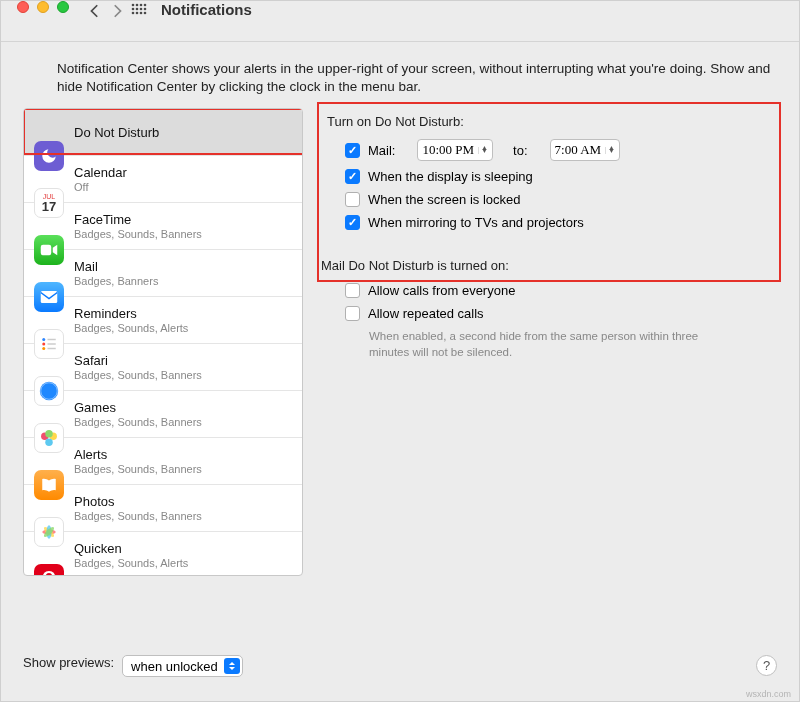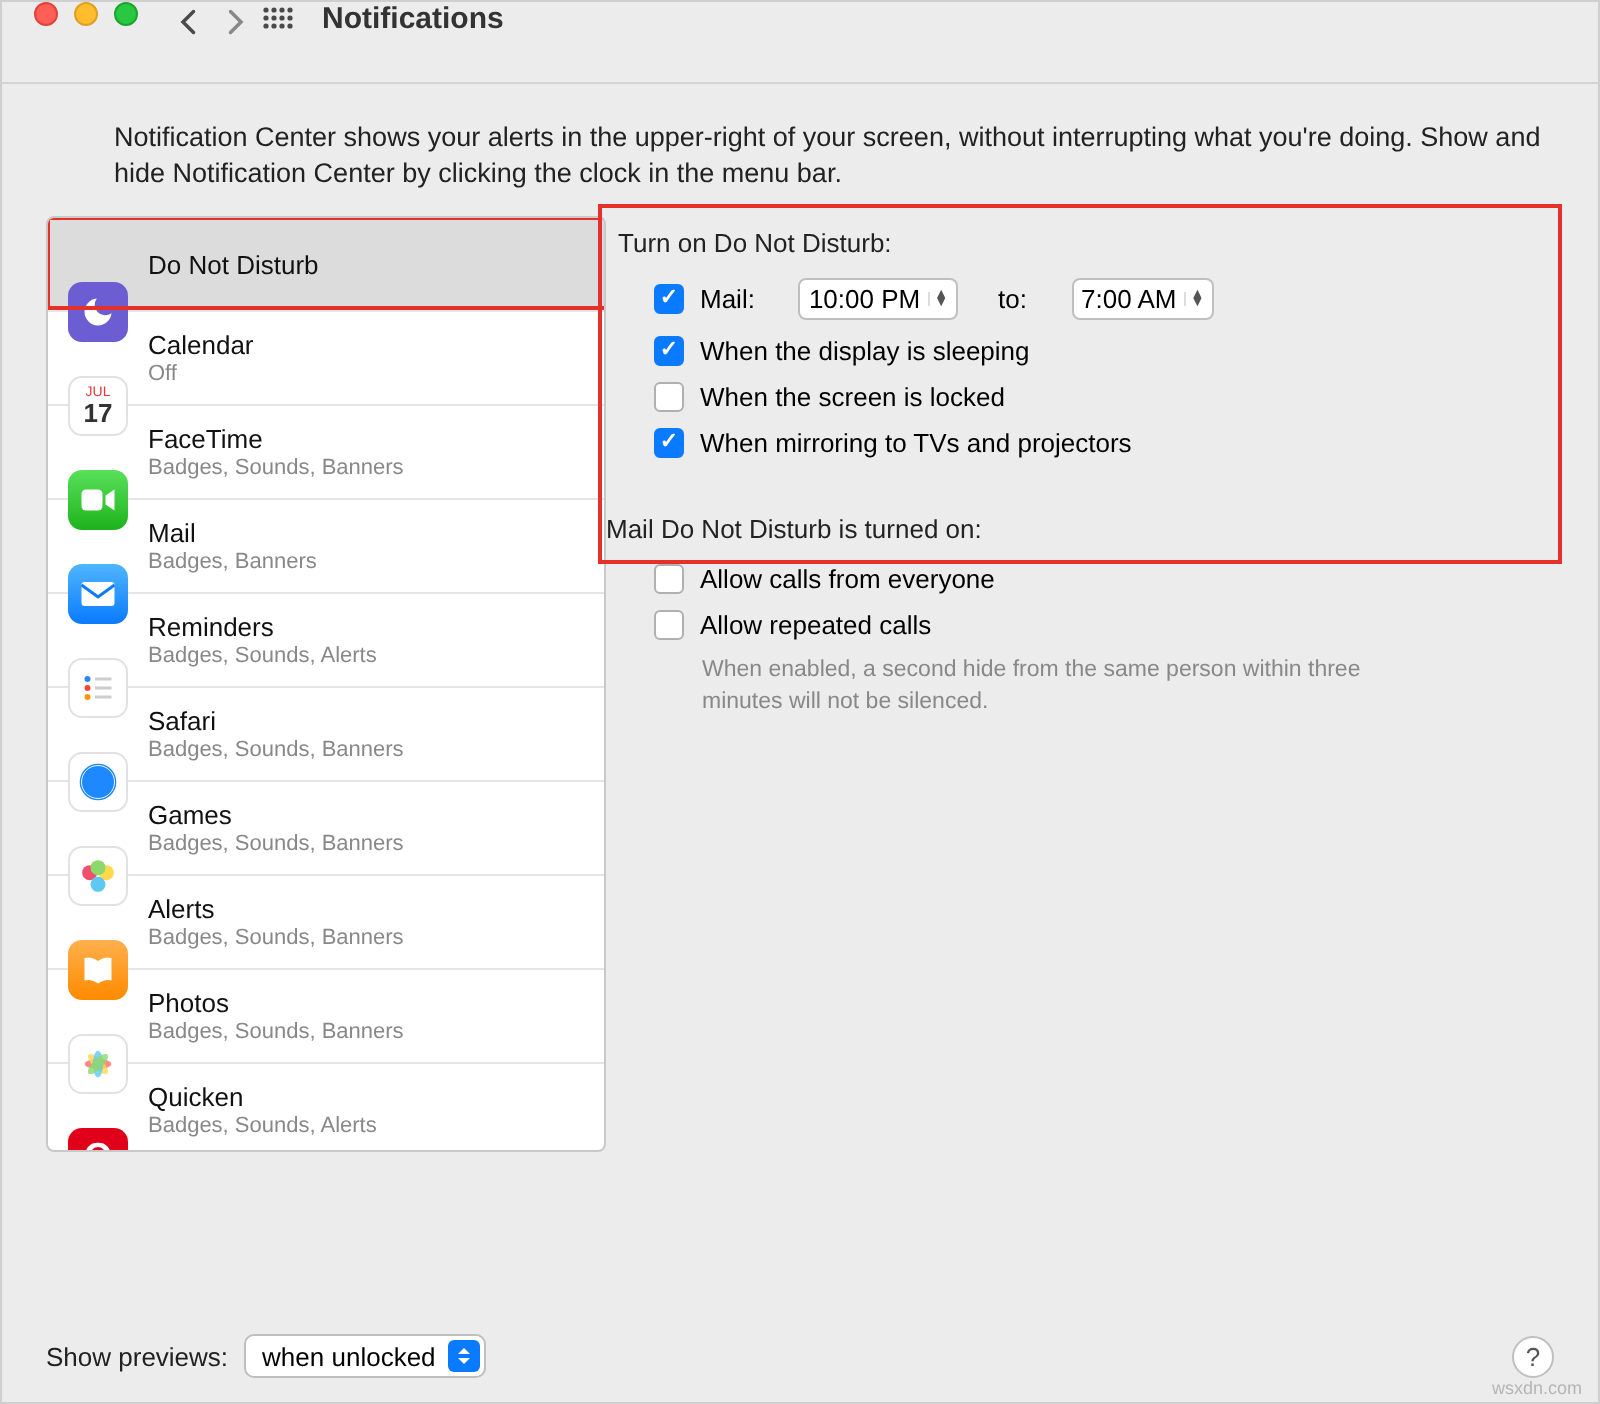--- a/index.html
+++ b/index.html
@@ -51,21 +51,21 @@
   }
   
   .description {
     padding: 18px 24px 12px 24px;
     font-size: 13.5px;
     color: #222;
     line-height: 1.35;
     margin-left: 32px;
   }
   .columns {
-    display: flex; 
+    display: flex; gap: 18px;
     padding: 0 22px;
   }
   .applist {
     width: 280px; height: 468px;
     background: #fff;
     border: 1px solid #c8c8c8;
     border-radius: 4px;
     overflow: hidden;
     position: relative;
   }
@@ -109,30 +109,31 @@
     border: 1px solid #b0b0b0; background:#fff;
     display:inline-flex;align-items:center;justify-content:center;
     flex-shrink:0;
   }
   .chk.on { background:#0a7aff; border-color:#0a7aff; }
   .chk.on::after { content:"✓"; color:#fff; font-size:11px; font-weight:bold; line-height:1; }
   .timebox {
     background:#fff; border:1px solid #bfbfbf; border-radius:4px;
     padding: 2px 4px; display:inline-flex; align-items:center; gap:4px;
     font-size: 13px;
+    font-family: Liberation Serif, serif;
   }
   .stepper { display:flex;flex-direction:column; line-height:0.5; font-size:7px; color:#555; padding-left:2px; border-left:1px solid #ddd;}
   .helptext { font-size: 11.5px; color:#888; margin: 4px 0 0 48px; max-width: 340px; line-height:1.35;}
   .section-gap { height: 14px; }
 
   
   .footer {
     position:absolute; left:0; right:0; bottom:0;
     height: 46px;
-    display:flex; align-items:center;
+    display:flex; align-items:flex-start;
     padding: 0 22px;
   }
   .footer-label { font-size: 13px; color:#222; margin-right:8px;}
   .selectbox {
     background:#fff; border:1px solid #bfbfbf; border-radius:5px;
     height: 22px; display:inline-flex; align-items:center;
     padding: 0 2px 0 8px; font-size:13px;
   }
   .selectbox .chev {
     width:16px;height:16px; background:#0a7aff; border-radius:3px;

